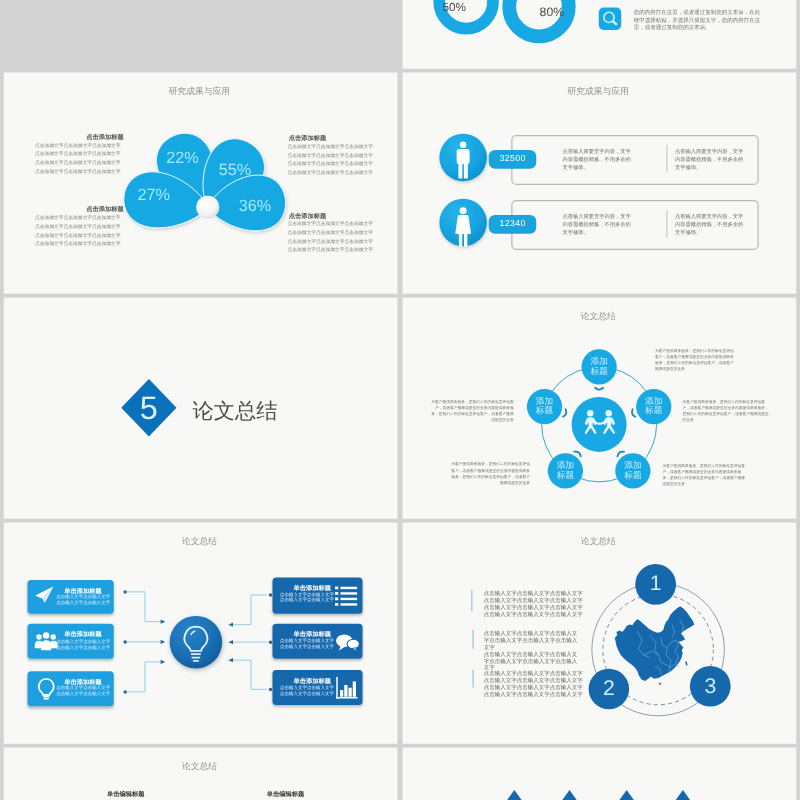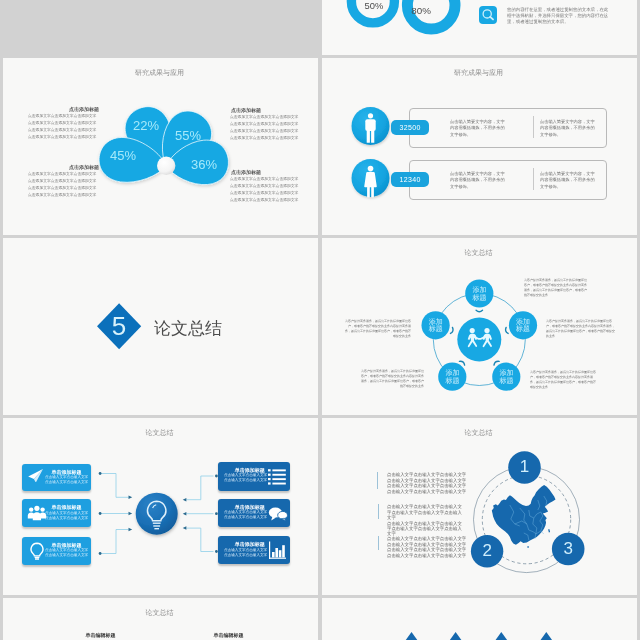--- a/index.html
+++ b/index.html
@@ -46,22 +46,22 @@
 </head>
 <body>
 
 <div class="grid">
 
   <div class="slide col1 r0">
     <svg class="abs" style="left:0;top:0" width="315" height="176">
       <circle cx="51.9" cy="125.4" r="21.5" fill="none" stroke="#18a8e3" stroke-width="9.4"></circle>
       <circle cx="110.2" cy="129.3" r="23.8" fill="none" stroke="#18a8e3" stroke-width="11"></circle>
     </svg>
-    <div class="abs" style="left:32.9px;top:124.3px;width:40px;text-align:center;font-size:9.4px;color:#4d4d4d;">50%</div>
-    <div class="abs" style="left:90.2px;top:129.2px;width:40px;text-align:left;font-size:9.8px;color:#4d4d4d;">80%</div>
+    <div class="abs" style="left:32.9px;top:124.3px;width:40px;font-size:9.4px;color:#4d4d4d;">50%</div>
+    <div class="abs" style="left:90.2px;top:129.2px;width:40px;text-align:right;font-size:9.8px;color:#4d4d4d;">80%</div>
     <div class="abs blue" style="left:157.9px;top:130.1px;width:17.8px;height:18px;border-radius:4px;">
       <svg width="17.8" height="18" viewBox="0 0 17.8 18">
         <circle cx="8.2" cy="7.9" r="4.1" fill="none" stroke="#cdeffc" stroke-width="1.3"></circle>
         <line x1="11.2" y1="10.9" x2="14.0" y2="13.4" stroke="#cdeffc" stroke-width="1.9" stroke-linecap="round"></line>
       </svg>
     </div>
     <div class="abs" style="left:185.6px;top:130.6px;width:515px;font-size:22px;line-height:30px;color:#737373;transform:scale(0.2);transform-origin:0 0;">您的内容打在这里，或者通过复制您的文本后，在此框中选择粘贴，并选择只保留文字，您的内容打在这里，或者通过复制您的文本后。</div>
   </div>
 
   <div class="slide col0 r1">
@@ -82,21 +82,21 @@
         <path d="M164.2,109.8 C151.5,109.4 133.3,98.2 126.1,84.0 C119.5,71.0 124.5,58.8 135.4,53.3 C146.3,47.7 159.1,50.8 165.7,63.8 C172.9,78.0 171.3,99.3 164.2,109.8 Z" fill="#18a8e3" stroke="#e9f7fd" stroke-width="0.8"></path>
         <path d="M164.2,109.8 C158.3,98.4 159.1,77.4 167.9,64.9 C176.0,53.3 189.1,52.4 199.4,59.5 C209.6,66.7 213.3,79.4 205.2,91.0 C196.4,103.5 176.9,111.5 164.2,109.8 Z" fill="#18a8e3" stroke="#e9f7fd" stroke-width="0.8"></path>
         <path d="M164.2,109.8 C156.2,119.9 135.4,128.2 118.6,125.9 C103.2,123.7 95.6,112.5 97.3,100.4 C99.0,88.3 109.4,79.6 124.8,81.8 C141.5,84.1 159.3,97.9 164.2,109.8 Z" fill="#18a8e3" stroke="#e9f7fd" stroke-width="0.8"></path>
         <path d="M164.2,109.8 C169.2,98.2 186.2,85.5 201.7,84.2 C216.1,82.9 225.3,92.2 226.4,104.4 C227.4,116.6 219.9,127.3 205.6,128.5 C190.0,129.9 171.1,120.4 164.2,109.8 Z" fill="#18a8e3" stroke="#e9f7fd" stroke-width="0.8"></path>
       </g>
       <circle cx="164.2" cy="109.8" r="9.2" fill="url(#hubg)"></circle>
     </svg>
 
     <div class="petal-num" style="left:124px;top:62px;">22%</div>
     <div class="petal-num" style="left:166px;top:72px;">55%</div>
-    <div class="petal-num" style="left:101px;top:92px;">45%</div>
+    <div class="petal-num" style="left:101px;top:92px;">27%</div>
     <div class="petal-num" style="left:182px;top:101px;">36%</div>
 
     <div class="tblk ra" style="left:26px;top:50.2px;width:355px;text-align:left;">
       <b>点击添加标题</b>
       <div>点击添加文字点击添加文字点击添加文字</div>
       <div>点击添加文字点击添加文字点击添加文字</div>
       <div>点击添加文字点击添加文字点击添加文字</div>
       <div>点击添加文字点击添加文字点击添加文字</div>
     </div>
     <div class="tblk ra" style="left:26px;top:108px;width:355px;text-align:left;">

